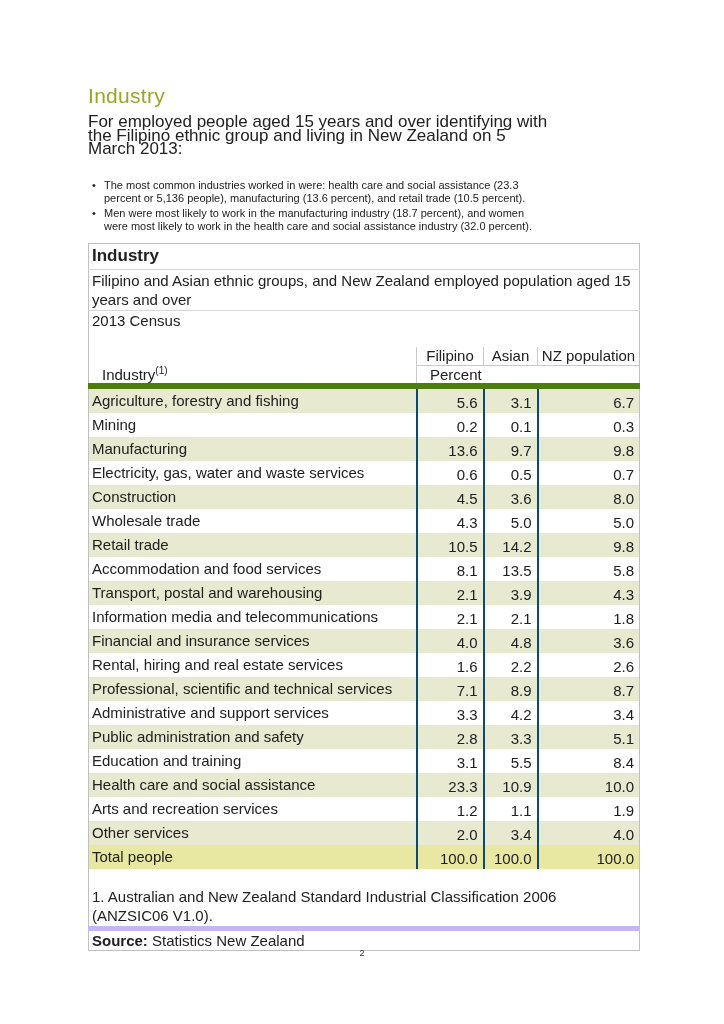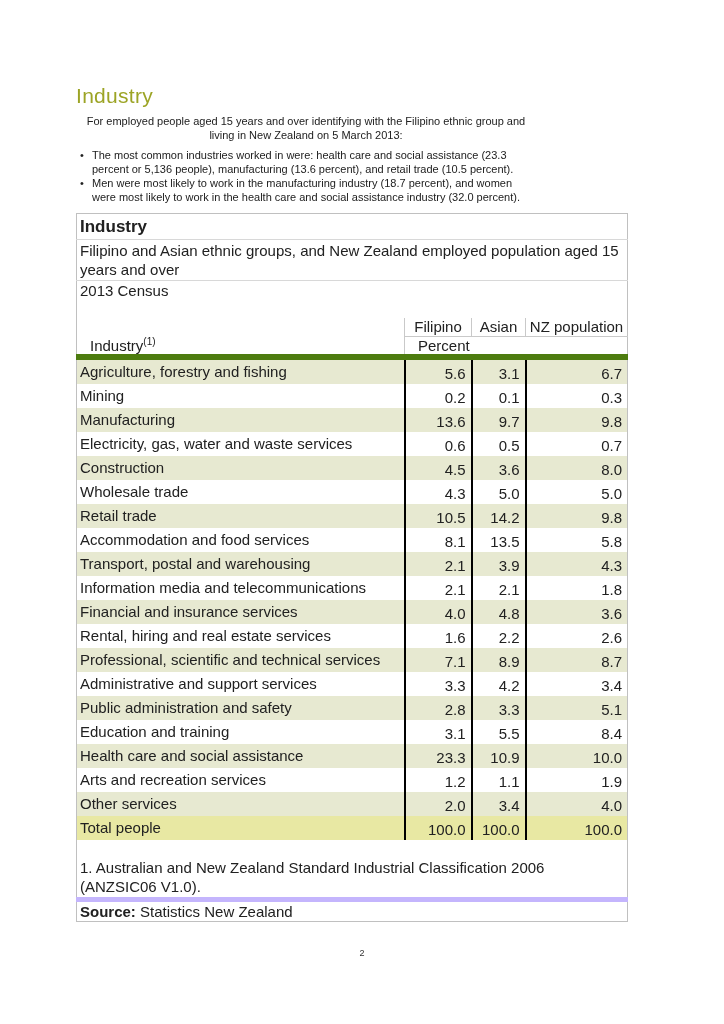--- a/index.html
+++ b/index.html
@@ -4,34 +4,33 @@
 <style>
   * { margin: 0; padding: 0; box-sizing: border-box; }
   html, body { background: #ffffff; }
   body {
     width: 724px; height: 1024px;
     position: relative;
     font-family: "Liberation Sans", sans-serif;
     color: #212121;
     overflow: hidden;
   }
-  .content { position: absolute; left: 76px; top: 84px; width: 460px; }
+  .content { position: absolute; left: 88px; top: 84px; width: 460px; }
 
   .page-heading {
     font-size: 21px;
     color: var(--olive, #9ca425);
     letter-spacing: 0.3px;
     margin-bottom: 7px;
   }
   .intro {
-    font-size: 11px;
+    font-size: 17px;
     line-height: 13.5px;
     max-width: 556px;
-    margin-bottom: 7px;
-    text-align: center;
+    margin-bottom: 23px;
   }
   ul.bullets { list-style: none; }
   ul.bullets li {
     display: flex;
     font-size: 11px;
     line-height: 13.5px;
     margin-bottom: 1px;
   }
   ul.bullets .marker { width: 16px; flex: 0 0 16px; text-align: left; padding-left: 4px; }
   ul.bullets .btext { max-width: 531px; }
@@ -85,21 +84,21 @@
 
   tbody.t-body td {
     height: 21px;
     line-height: 20px;
     vertical-align: bottom;
   }
   tbody.t-body td.lbl { padding: 2px 3px; }
   tbody.t-body td.num {
     text-align: right;
     padding-right: 5px;
-    border-left: 2px solid #000000;
+    border-left: 2px solid #0c4a6e;
     margin-left: 25px;
   }
   tbody.t-body tr.shade td { background: var(--shade, #e7e9d1); }
   tbody.t-body tr.total td { background: var(--total, #e8e8a3); }
 
   tr.t-spacer td { height: 17px; }
   tr.t-footnote td {
     padding: 1px 3px;
     line-height: 19px;
     height: 40px;

